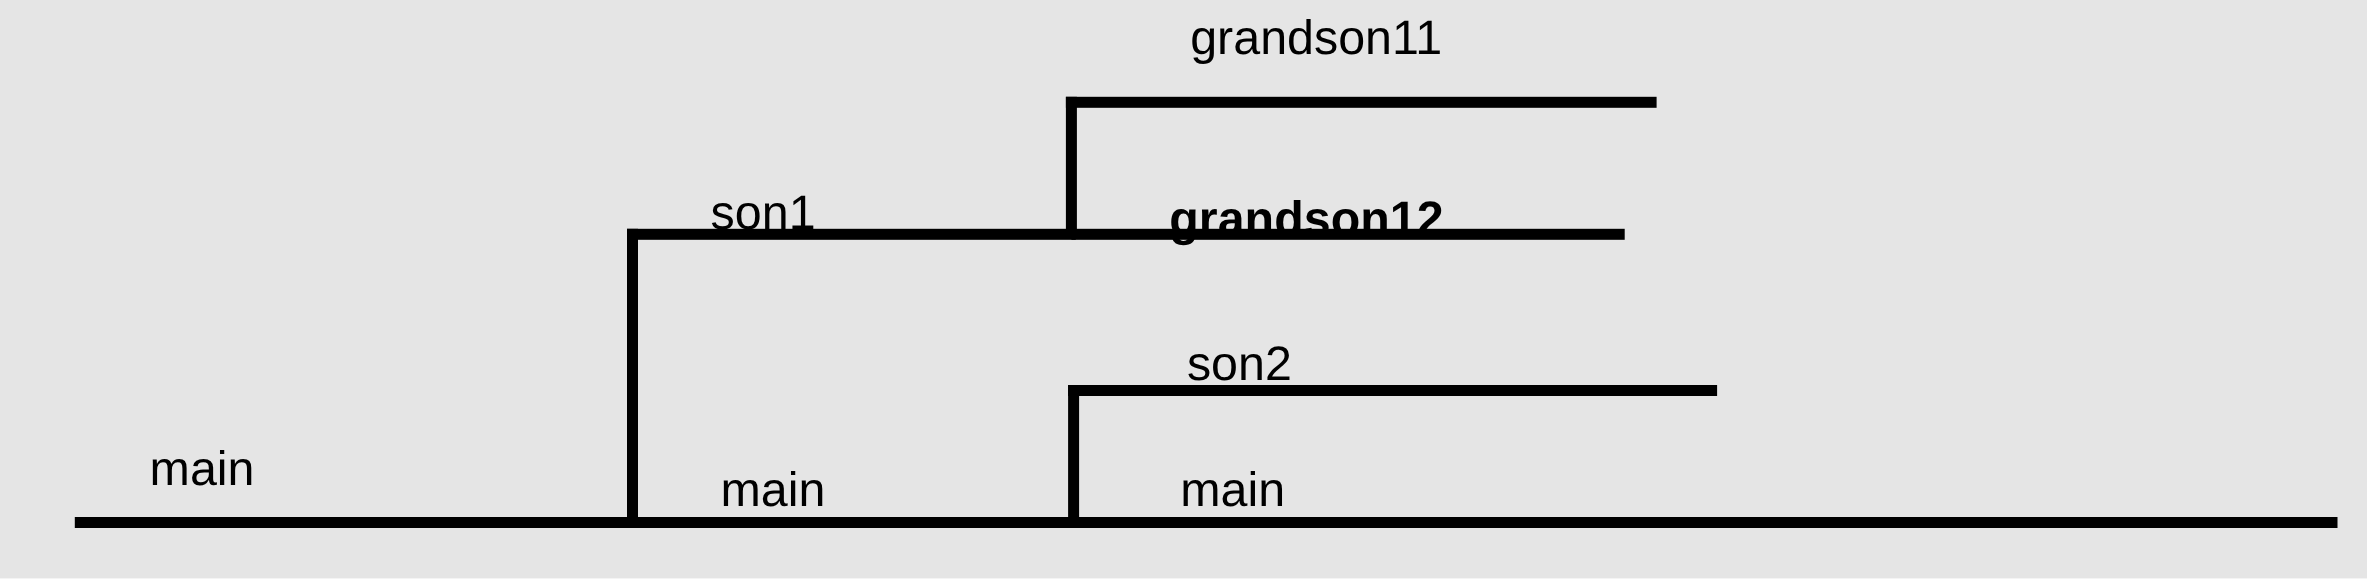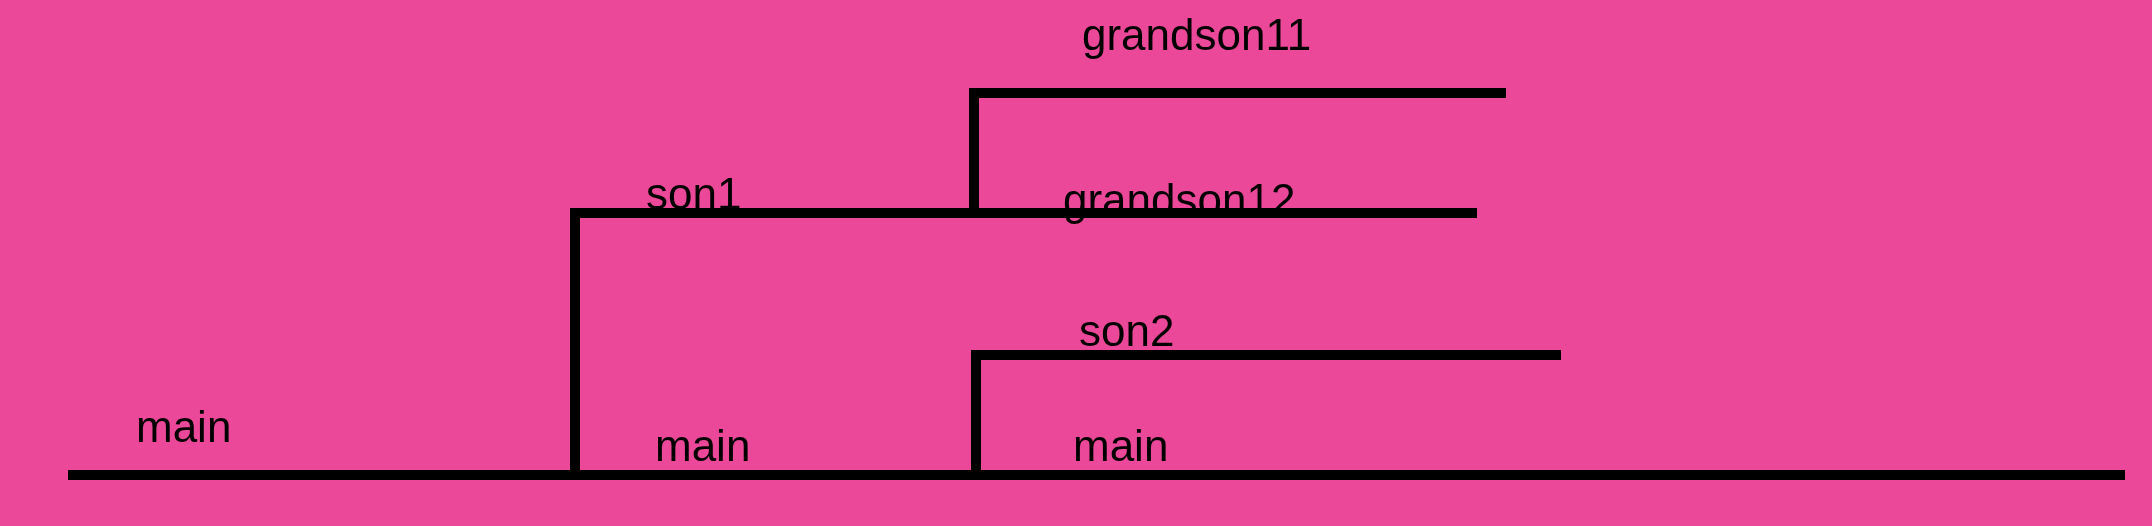--- a/index.html
+++ b/index.html
@@ -4,21 +4,21 @@
 <style>
   html, body {
     margin: 0;
     padding: 0;
     background: #ffffff;
   }
   #canvas {
     position: relative;
     width: 2152px;
     height: 526px;
-    background: #ec4899;
+    background: #e5e5e5;
     overflow: hidden;
     font-family: "Liberation Sans", sans-serif;
   }
   .seg {
     position: absolute;
     background: #000000;
   }
   .lbl {
     position: absolute;
     color: #000000;
@@ -42,21 +42,21 @@
   <div class="seg" style="left:969px; top:88px; width:10px; height:129px;"></div>
   <div class="seg" style="left:969px; top:88px; width:537px; height:10px;"></div>
 
   <div class="seg" style="left:974px; top:208px; width:503px; height:10px;"></div>
 
   <div class="seg" style="left:971px; top:350px; width:10px; height:130px;"></div>
   <div class="seg" style="left:971px; top:350px; width:590px; height:10px;"></div>
 
   <div class="lbl" style="left:1082px; top:13px;">grandson11</div>
 
-  <div class="lbl" style="left:1063px; top:178px;">grandson12</div>
+  <div class="lbl" style="left:1063px; top:178px;font-weight:bold;">grandson12</div>
 
   <div class="lbl" style="left:646px; top:172px;">son1</div>
 
   <div class="lbl" style="left:1079px; top:293px;margin-top:16px;">son2</div>
 
   <div class="lbl" style="left:136px; top:405px;">main</div>
 
   <div class="lbl" style="left:655px; top:424px;">main</div>
 
   <div class="lbl" style="left:1073px; top:424px;">main</div>

